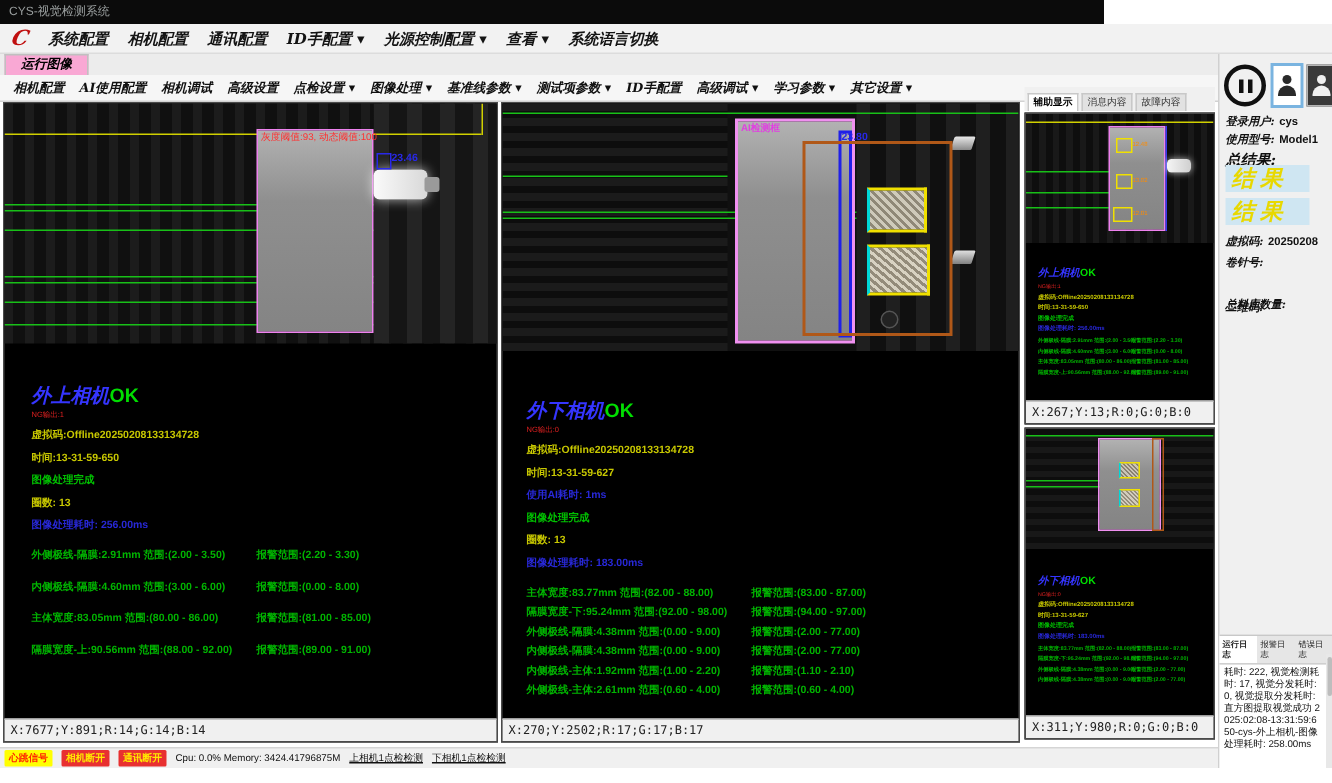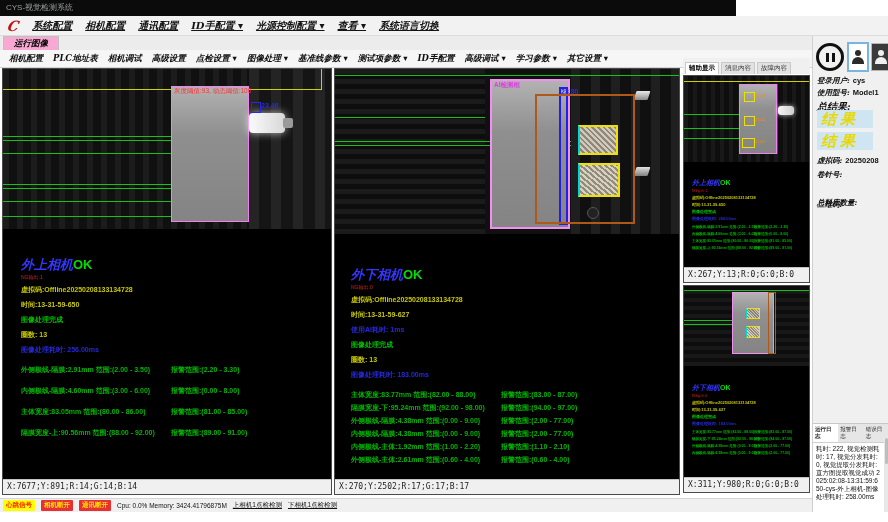--- a/index.html
+++ b/index.html
@@ -7,21 +7,21 @@
         font-family:"Liberation Sans",sans-serif;}
   .abs{position:absolute;}
 
   
   .titlebar{position:absolute;left:0;top:0;width:736px;height:16px;background:#0b0b0b;
             color:#9a9f9f;font-size:8px;line-height:16px;padding-left:6px;box-sizing:border-box;}
   .menubar{position:absolute;left:0;top:16px;width:888px;height:20px;background:#f2f2f2;
            border-bottom:1px solid #dcdcdc;display:flex;align-items:center;gap:13px;
            padding:0 8px;box-sizing:border-box;}
   .logo{color:#c01010;font:italic bold 14px "DejaVu Serif",serif;transform:skewX(-14deg);}
-  .menu-item{font:italic bold 10px "DejaVu Serif",serif;color:#141414;white-space:nowrap;cursor:default;text-decoration:underline;}
+  .menu-item{font:italic bold 10px "DejaVu Serif",serif;color:#141414;white-space:nowrap;cursor:default;}
   .tabrow{position:absolute;left:0;top:36px;width:812px;height:14px;background:#ececec;
           border-bottom:1px solid #d8d8d8;}
   .tab-active{position:absolute;left:3px;top:0;height:13px;background:#f9a8d4;border:1px solid #c0c0c0;
               border-bottom:none;padding:0 10px;font:italic bold 8.5px "DejaVu Serif",serif;line-height:13px;}
   .toolbar{position:absolute;left:0;top:50px;width:812px;height:18px;background:#f6f6f6;
            border-bottom:1px solid #d2d2d2;display:flex;align-items:center;padding:0 4px;box-sizing:border-box;}
   .tool-item{font:italic bold 8.5px "DejaVu Serif",serif;color:#101010;padding:0 5px;white-space:nowrap;cursor:default;}
 
   
   .cam-panel{position:absolute;background:#000;border:1px solid #4a4a4a;box-sizing:border-box;}
@@ -121,21 +121,21 @@
     <span class="menu-item">查看 ▾</span>
     <span class="menu-item">系统语言切换</span>
   </div>
 
   <div class="tabrow">
     <div class="tab-active">运行图像</div>
   </div>
 
   <div class="toolbar">
     <span class="tool-item">相机配置</span>
-    <span class="tool-item">PLC地址表</span>
+    <span class="tool-item">AI使用配置</span>
     <span class="tool-item">相机调试</span>
     <span class="tool-item">高级设置</span>
     <span class="tool-item">点检设置 ▾</span>
     <span class="tool-item">图像处理 ▾</span>
     <span class="tool-item">基准线参数 ▾</span>
     <span class="tool-item">测试项参数 ▾</span>
     <span class="tool-item">ID手配置</span>
     <span class="tool-item">高级调试 ▾</span>
     <span class="tool-item">学习参数 ▾</span>
     <span class="tool-item">其它设置 ▾</span>

